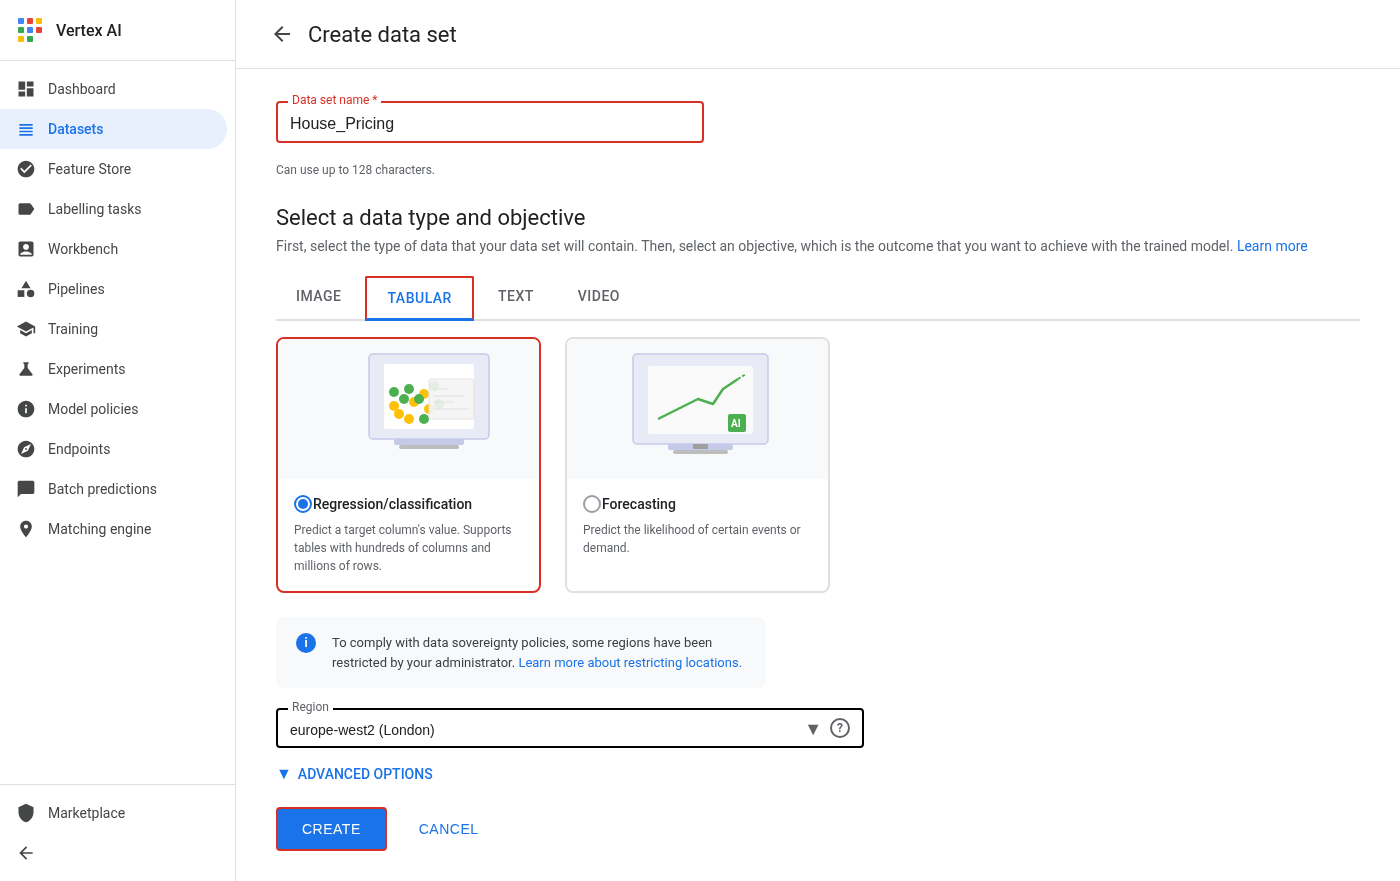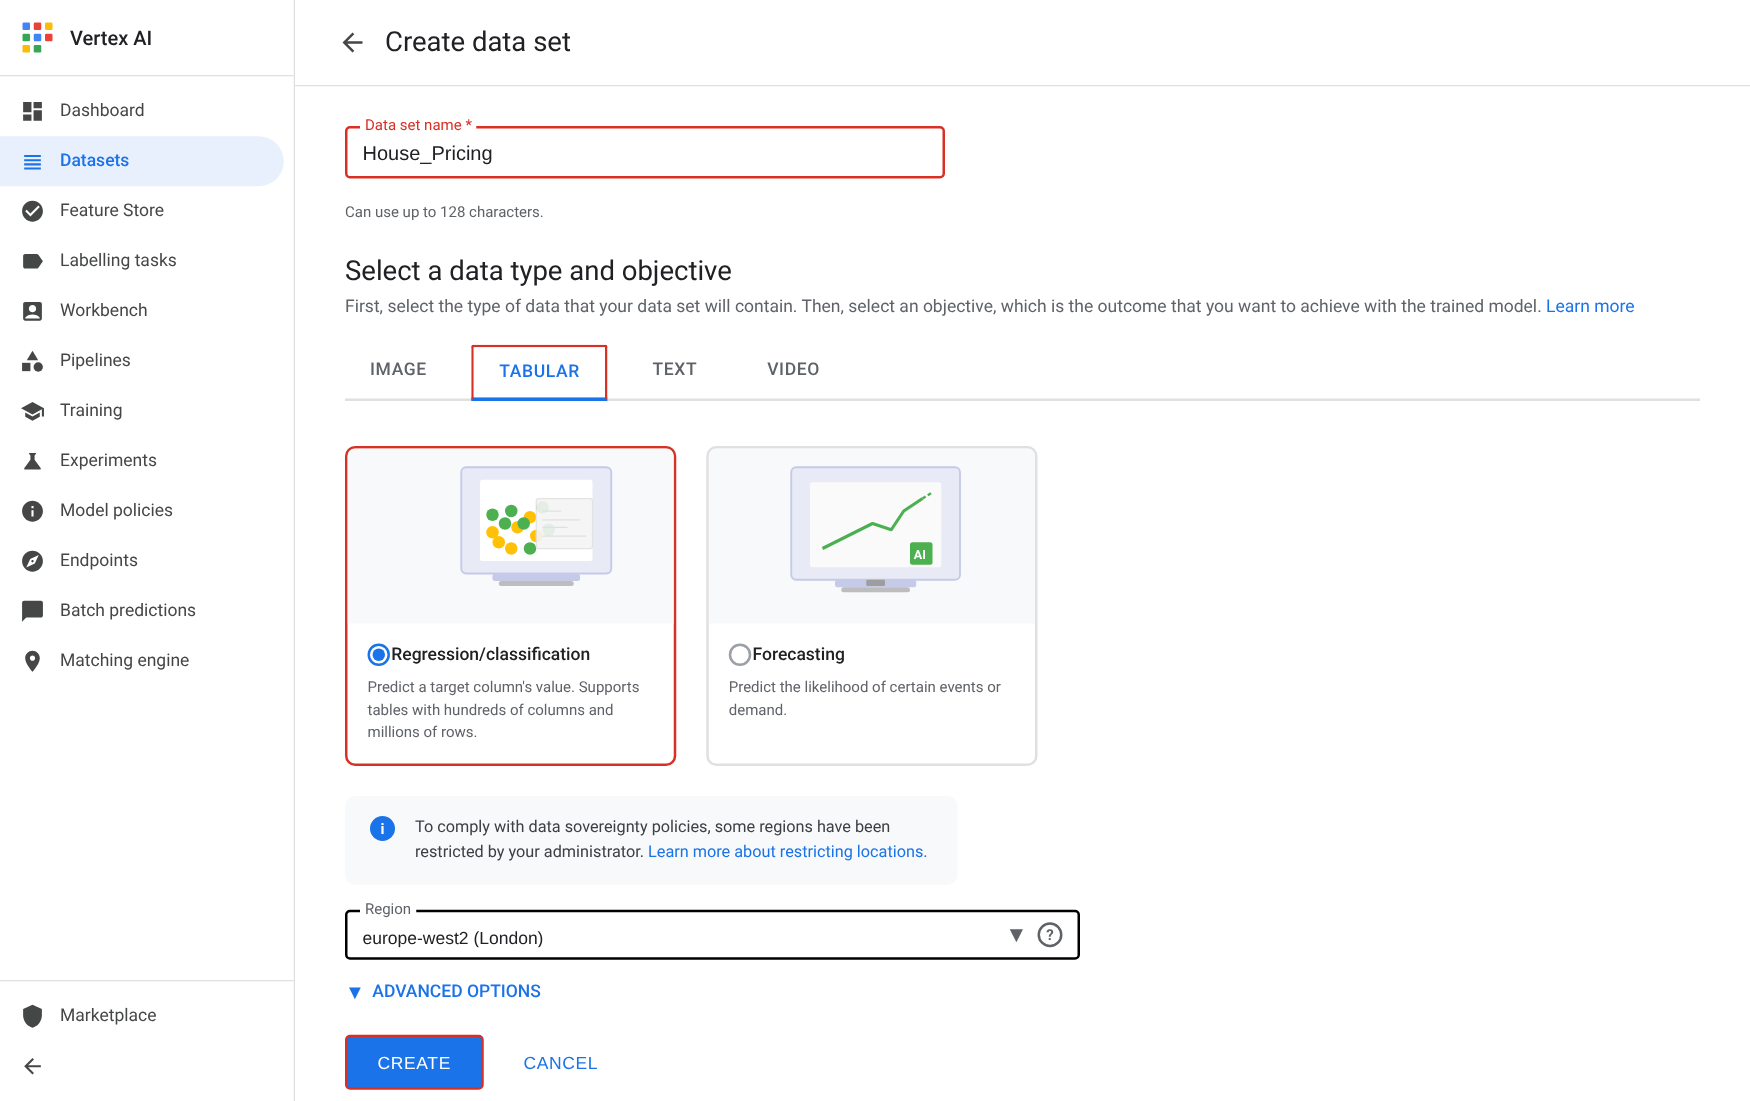--- a/index.html
+++ b/index.html
@@ -100,21 +100,21 @@
     
     .field-group {
       margin-bottom: 8px;
     }
     .field-wrapper {
       position: relative;
       display: inline-block;
       border: 2px solid #d93025;
       border-radius: 4px;
       padding: 8px 12px 4px;
-      width: 480px;
+      width: 428px;
       background: #fff;
     }
     .field-label {
       position: absolute;
       top: -10px;
       left: 10px;
       background: #fff;
       padding: 0 4px;
       font-size: 12px;
       color: #d93025;
@@ -330,22 +330,22 @@
       font-weight: 500;
       cursor: pointer;
       text-transform: uppercase;
       letter-spacing: 0.5px;
     }
 
     
     .tabs-bar {
       display: flex;
       border-bottom: 2px solid #e0e0e0;
-      margin-bottom: 36px;
-      gap: 16px;
+      margin-bottom: 16px;
+      gap: 4px;
     }
     .tab-item {
       padding: 12px 20px;
       font-size: 14px;
       font-weight: 500;
       color: #5f6368;
       cursor: pointer;
       border-bottom: 3px solid transparent;
       text-transform: uppercase;
       letter-spacing: 0.5px;

